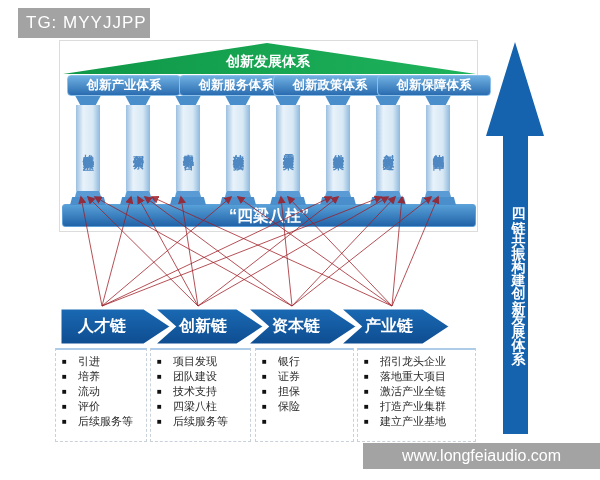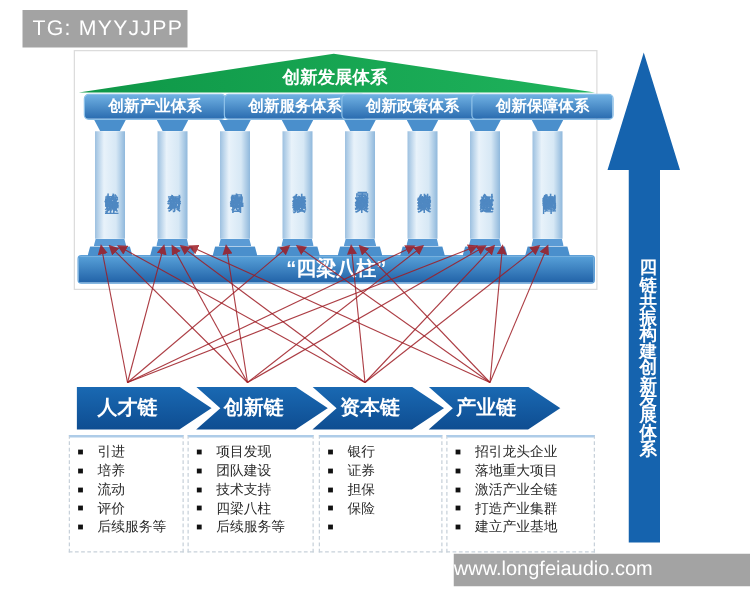--- a/index.html
+++ b/index.html
@@ -41,21 +41,21 @@
                font-weight:bold;z-index:4;white-space:nowrap;}
   .list-box{top:348px;height:94px;border:1px dashed #c8d1da;border-top:2px solid #aecce8;
             box-sizing:border-box;z-index:4;padding-top:4px;}
   .list-item{display:flex;align-items:center;height:15px;padding-left:6px;}
   .list-item .bullet{font-size:8px;color:#111;width:16px;flex:none;}
   .list-item .txt{font-size:11px;color:#2a2a2a;white-space:nowrap;}
   .side-arrow-text{left:504px;top:110px;width:24px;height:330px;z-index:4;
                    writing-mode:vertical-rl;text-orientation:upright;color:#fff;
                    font-size:14px;font-weight:bold;letter-spacing:13px;text-align:center;}
   .watermark{left:363px;top:443px;width:237px;height:26px;background:var(--badge-gray);
-             color:#fff;font-size:16px;line-height:26px;z-index:7;}
+             color:#fff;font-size:16px;line-height:26px;text-align:center;z-index:7;}
 </style>
 </head>
 <body>
 
 <div class="canvas">
 
   <div class="abs badge">TG: MYYJJPP</div>
 
   <div class="abs frame"></div>
 

